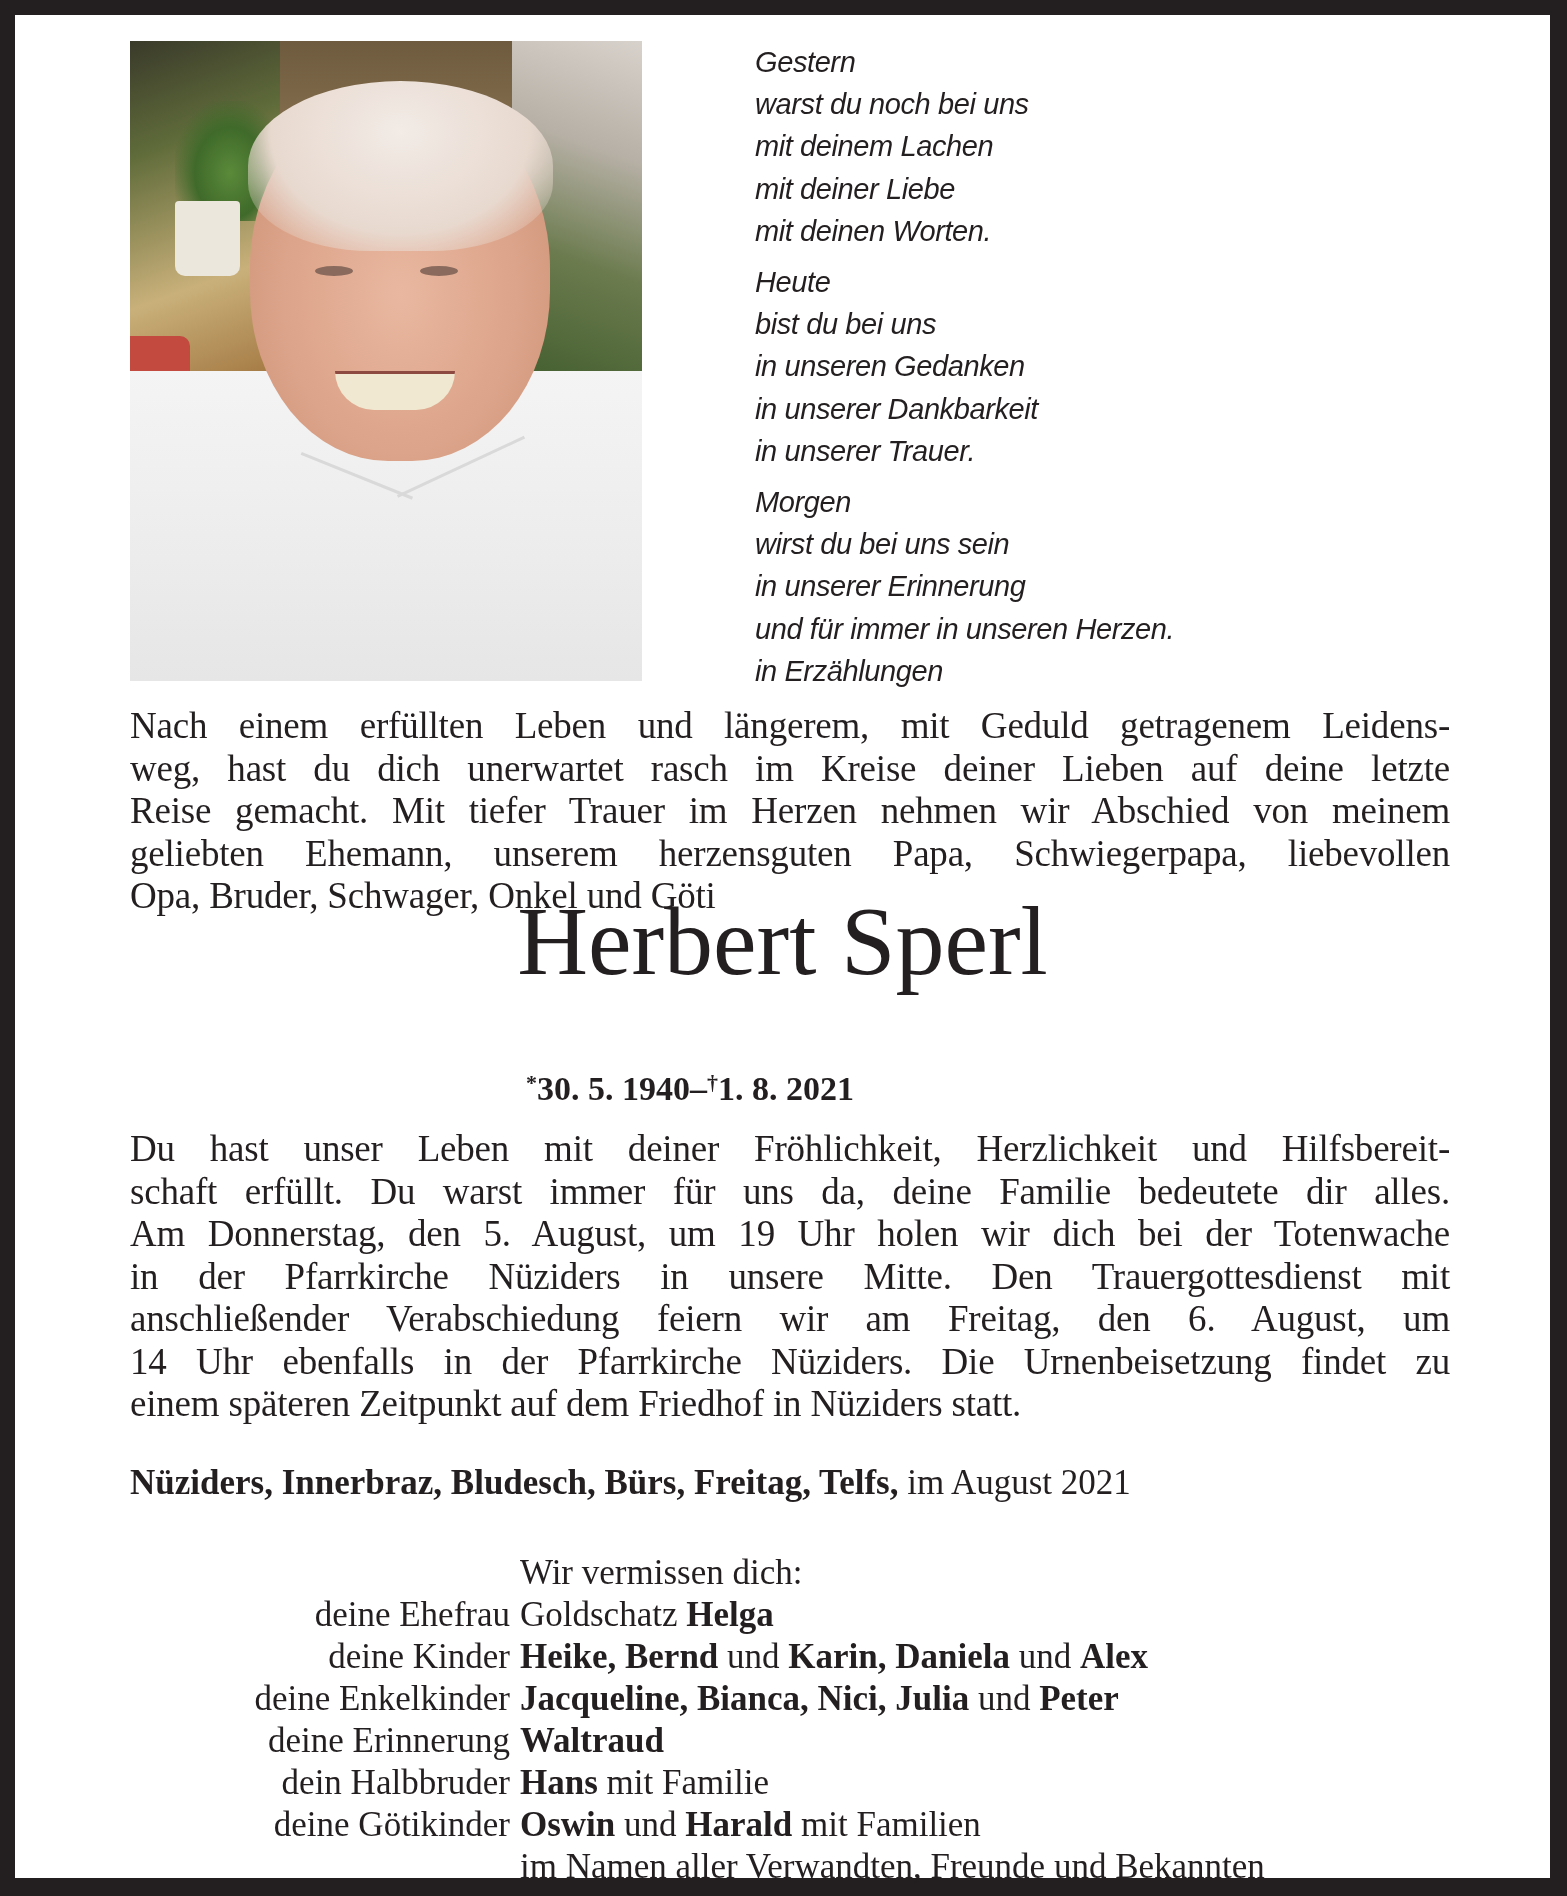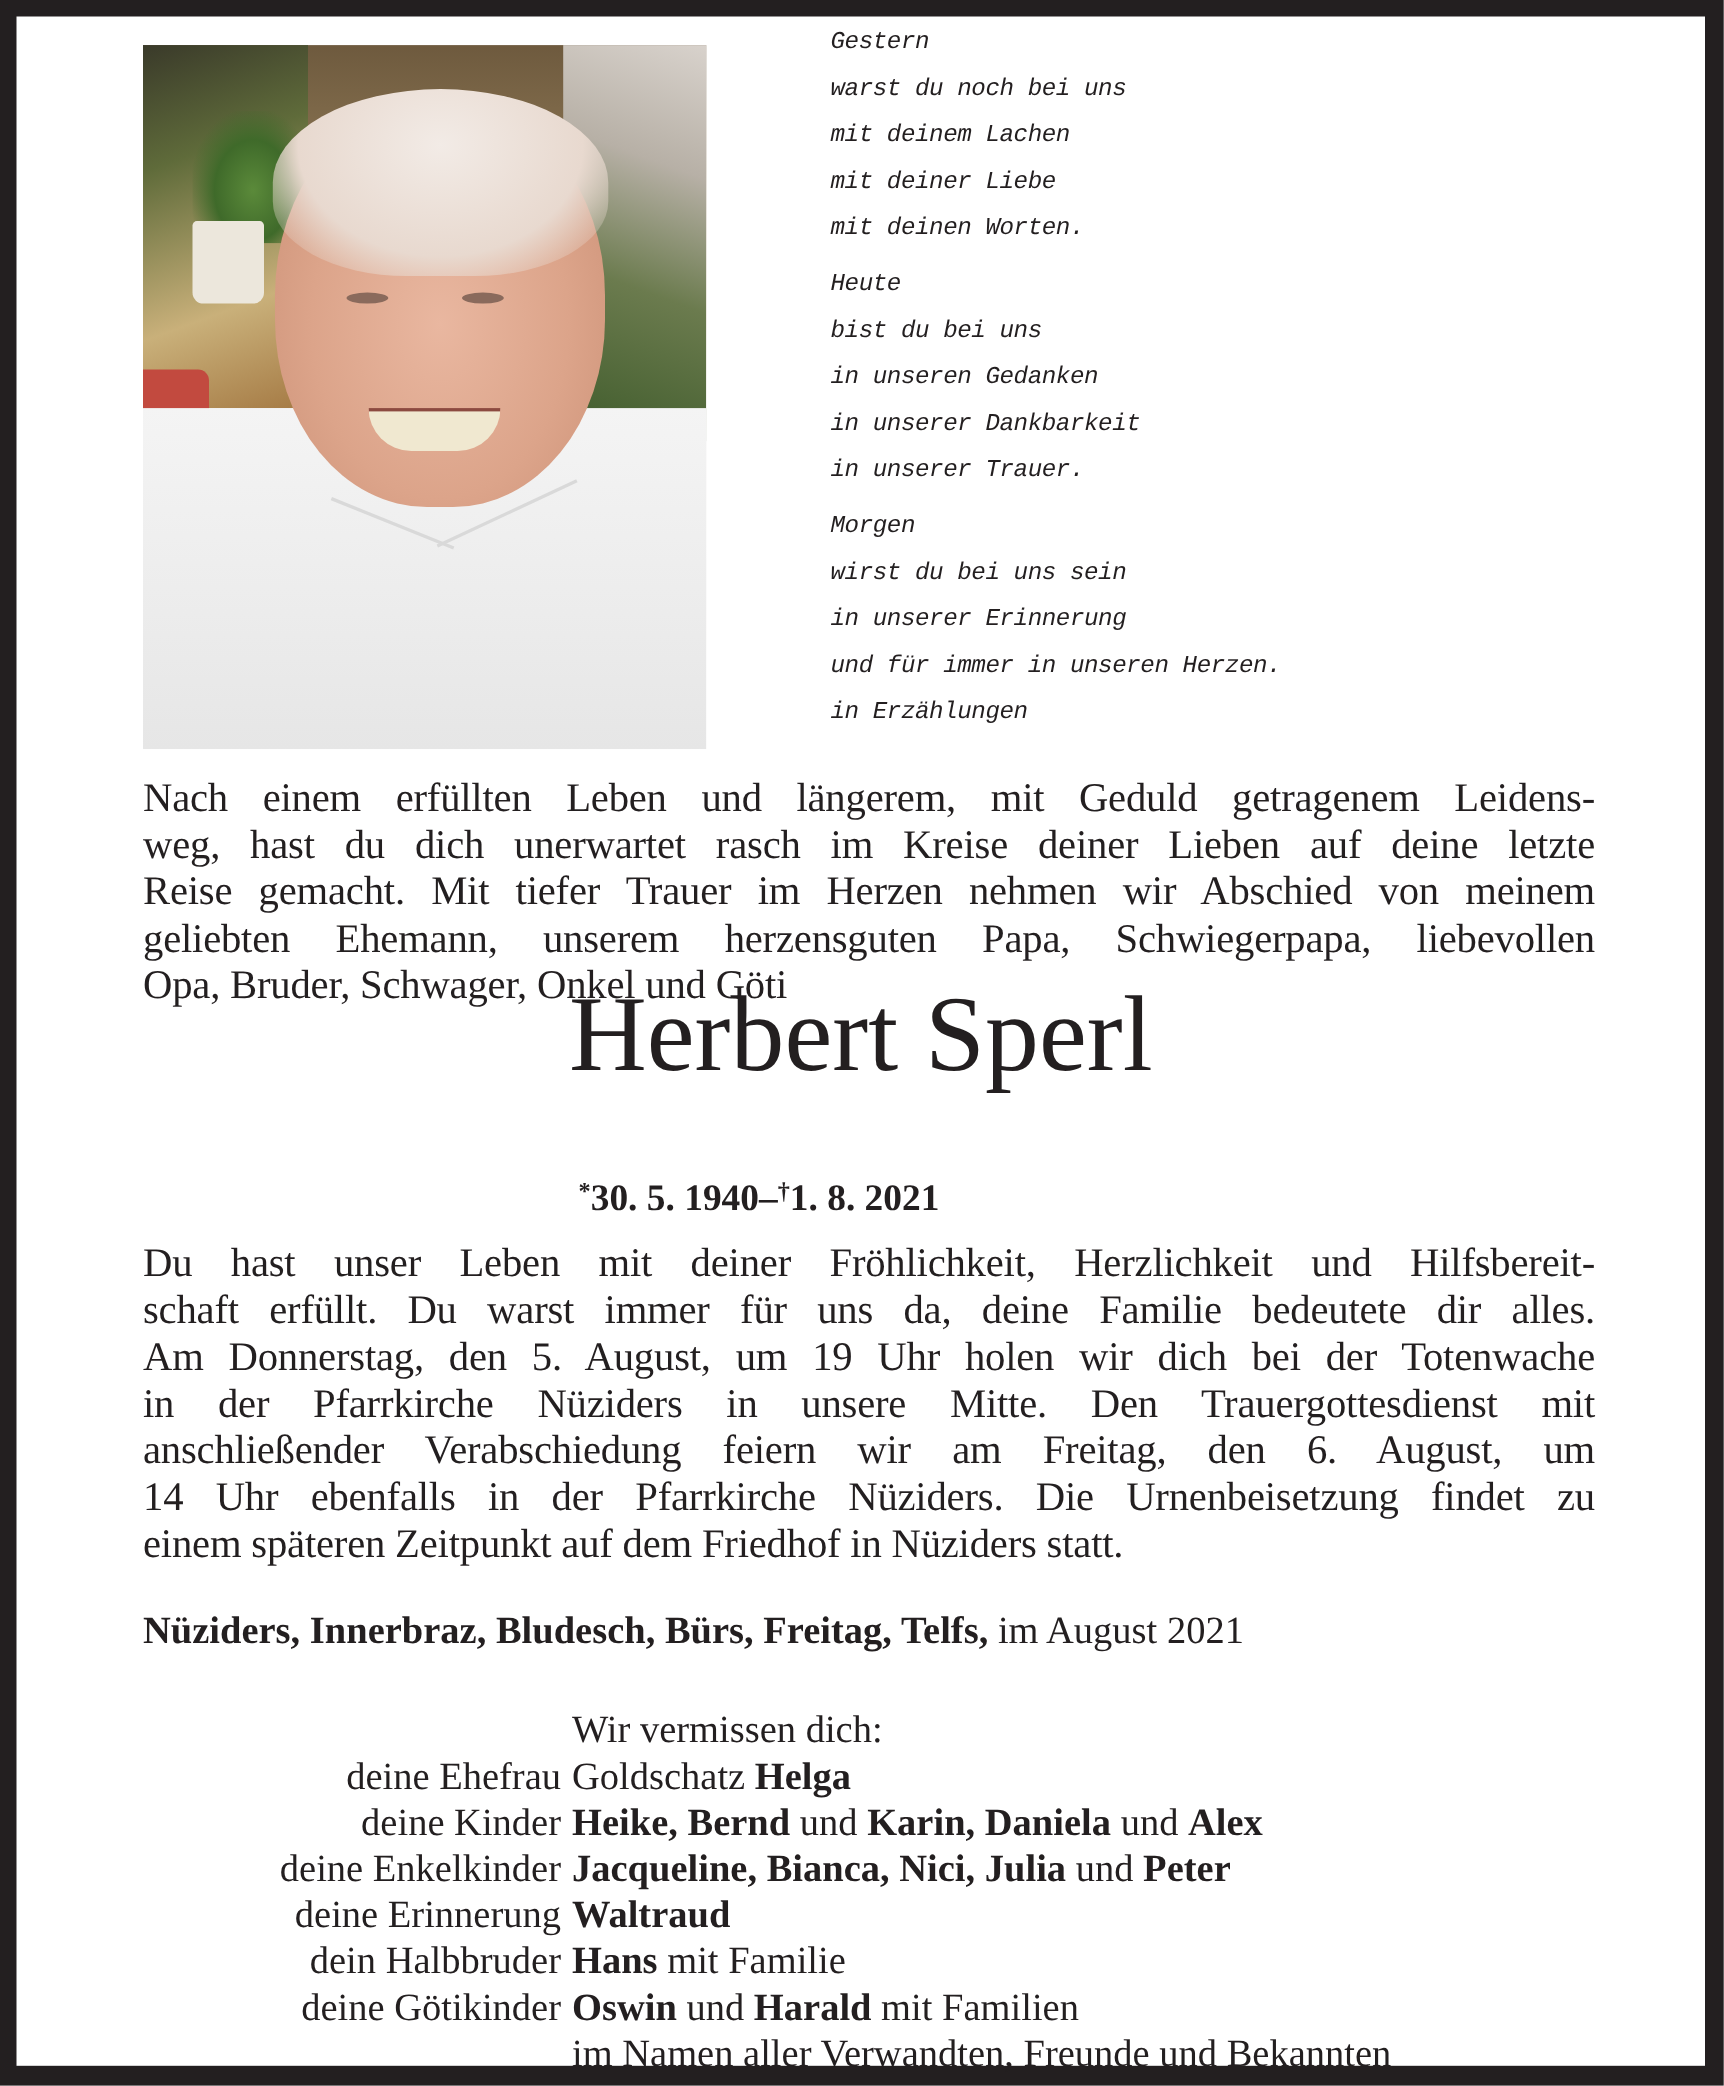--- a/index.html
+++ b/index.html
@@ -66,23 +66,23 @@
   }
   .photo .eye { position: absolute; width: 38px; height: 10px; border-radius: 50%; background: #8a6a5c; top: 225px; }
   .photo .eye.l { left: 185px; } .photo .eye.r { left: 290px; }
   .photo .mouth {
     position: absolute; left: 205px; top: 330px; width: 120px; height: 36px;
     border-radius: 0 0 60px 60px; background: #f0e8d0; border-top: 3px solid #8c4a40;
   }
 
   
   .poem {
-    position: absolute; left: 740px; top: 3px;
-    font-style: italic; font-size: 22px; line-height: 42.2px;
-    font-family: Liberation Mono, monospace;
+    position: absolute; left: 740px; top: 26px;
+    font-style: italic; font-size: 29px; line-height: 42.2px;
+    font-family: Liberation Sans, sans-serif;
     letter-spacing: -0.4px;
   }
   .poem .stanza { margin-bottom: 9px; }
   .poem .line { display: block; white-space: nowrap; }
 
   
   .para {
     position: absolute; left: 115px; width: 1320px;
     font-family: "Liberation Serif", "DejaVu Serif", serif;
     font-size: 37px; line-height: 42.5px;

